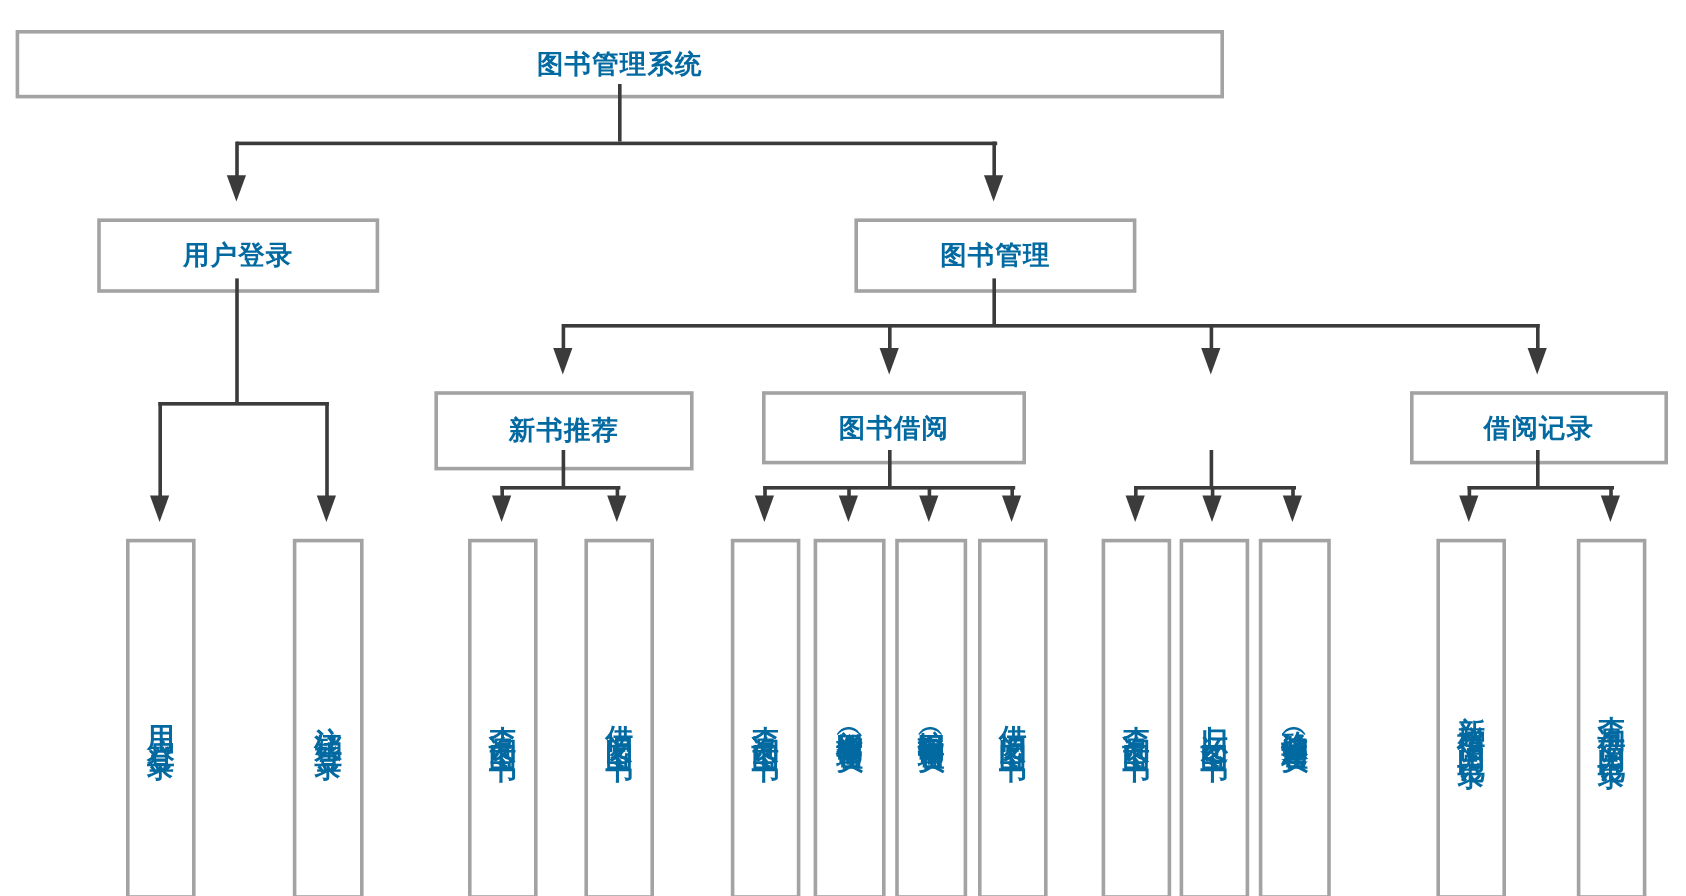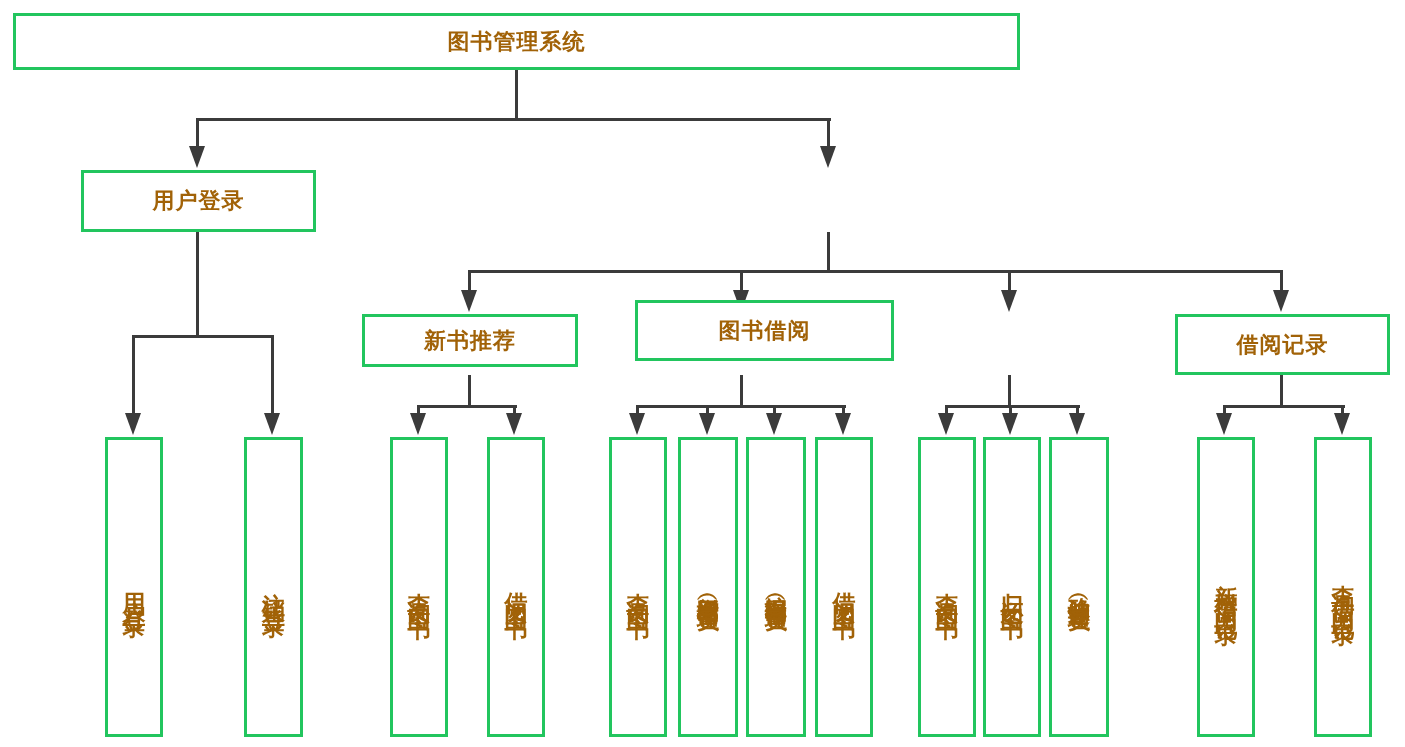--- a/index.html
+++ b/index.html
@@ -13,29 +13,30 @@
     width: 1405px;
     height: 747px;
     background: #ffffff;
     overflow: hidden;
     color: #333333;
   }
   
   .node {
     position: absolute;
     box-sizing: border-box;
-    border: 3px solid #22c55e;
+    border: 3px solid #a3a3a3;
     background: #ffffff;
     display: flex;
     align-items: center;
     justify-content: center;
     font-size: 22px;
     font-weight: 600;
-    color: #a16207;
+    color: #0369a1;
     letter-spacing: 1px;
+    margin-top: 12px;
   }
   .vnode {
     writing-mode: vertical-rl;
     font-size: 23px;
     letter-spacing: 8px;
     line-height: 1;
     padding-top: 6px;
   }
   .vnode.long {
     letter-spacing: 2px;
@@ -82,41 +83,42 @@
   <div class="node" style="left:13px; top:13px; width:1007px; height:57px;">图书管理系统</div>
 
   <div class="vline" style="left:515px; top:70px; height:48px;"></div>
   <div class="hline" style="left:197px; top:118px; width:634px;"></div>
   <div class="vline" style="left:196px; top:118px; height:30px;"></div>
   <div class="arrowhead" style="left:189px; top:146px;"></div>
   <div class="vline" style="left:827px; top:118px; height:30px;"></div>
   <div class="arrowhead" style="left:820px; top:146px;"></div>
 
   <div class="node" style="left:81px; top:170px; width:235px; height:62px;">用户登录</div>
+  <div class="node" style="left:712px; top:170px; width:235px; height:62px;">图书管理</div>
 
   <div class="vline" style="left:196px; top:232px; height:103px;"></div>
   <div class="hline" style="left:132px; top:335px; width:142px;"></div>
   <div class="vline" style="left:132px; top:335px; height:80px;"></div>
   <div class="arrowhead" style="left:125px; top:413px;"></div>
   <div class="vline" style="left:271px; top:335px; height:80px;"></div>
   <div class="arrowhead" style="left:264px; top:413px;"></div>
 
   <div class="vline" style="left:827px; top:232px; height:38px;"></div>
   <div class="hline" style="left:469px; top:270px; width:814px;"></div>
   <div class="vline" style="left:468px; top:270px; height:22px;"></div>
   <div class="arrowhead" style="left:461px; top:290px;"></div>
   <div class="vline" style="left:740px; top:270px; height:22px;"></div>
   <div class="arrowhead" style="left:733px; top:290px;"></div>
   <div class="vline" style="left:1008px; top:270px; height:22px;"></div>
   <div class="arrowhead" style="left:1001px; top:290px;"></div>
   <div class="vline" style="left:1280px; top:270px; height:22px;"></div>
   <div class="arrowhead" style="left:1273px; top:290px;"></div>
 
-  <div class="node" style="left:362px; top:314px; width:216px; height:53px;">新书推荐</div>
-  <div class="node" style="left:635px; top:300px; width:259px; height:61px;">图书借阅</div>
+  <div class="node" style="left:362px; top:314px; width:216px; height:66px;">新书推荐</div>
+  <div class="node" style="left:635px; top:314px; width:220px; height:61px;">图书借阅</div>
   <div class="node" style="left:1175px; top:314px; width:215px; height:61px;">借阅记录</div>
 
   <div class="vline" style="left:468px; top:375px; height:30px;"></div>
   <div class="hline" style="left:417px; top:405px; width:100px;"></div>
   <div class="vline" style="left:417px; top:405px; height:12px;"></div>
   <div class="arrowhead" style="left:410px; top:413px;"></div>
   <div class="vline" style="left:513px; top:405px; height:12px;"></div>
   <div class="arrowhead" style="left:506px; top:413px;"></div>
 
   <div class="vline" style="left:740px; top:375px; height:30px;"></div>

